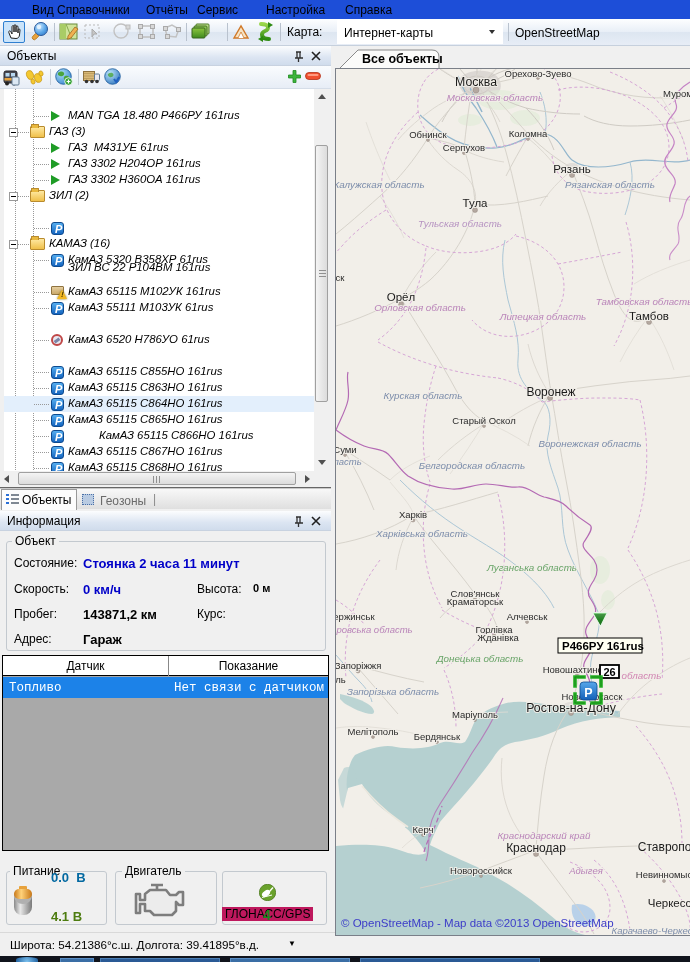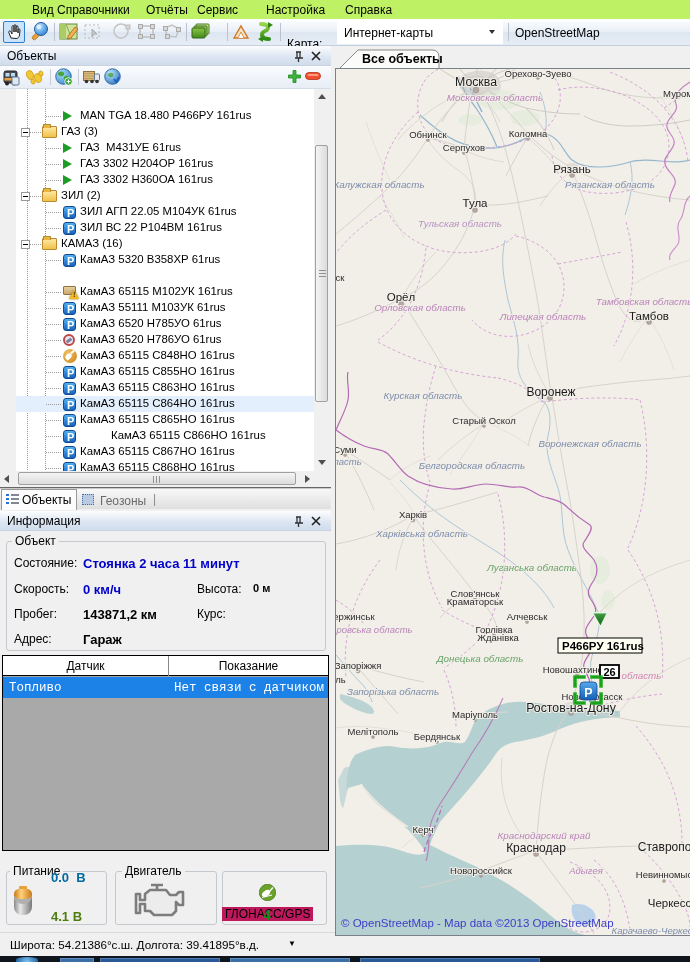--- a/index.html
+++ b/index.html
@@ -1,32 +1,32 @@
 <!DOCTYPE html>
 <html><head><meta charset="utf-8">
 <style>
 * { margin:0; padding:0; box-sizing:border-box; }
 html,body { width:690px; height:962px; overflow:hidden; }
 body { font-family:"Liberation Sans", sans-serif; font-size:12px; color:#000; background:#f0f0f0; position:relative; }
 .abs { position:absolute; }
 
-#menubar { left:0; top:0; width:690px; height:19px; background:#bef264; }
+#menubar { left:0; top:0; width:690px; height:19px; background:#1d4ed8; }
 #menubar span { position:absolute; top:3px; font-size:12px; }
 
 #toolbar { left:0; top:19px; width:690px; height:27px; background:linear-gradient(#fdfeff,#e9eff7 48%,#dde6f1 52%,#e7edf6); border-bottom:1px solid #c6d0dd; }
 .tbtn { position:absolute; top:2px; width:22px; height:22px; }
 .tsep { position:absolute; top:4px; width:1px; height:18px; background:#b9c2ce; }
 
 #leftpanel { left:0; top:46px; width:331px; height:886px; background:#f0f0f0; }
 .phead { position:absolute; left:0; width:331px; height:20px; background:linear-gradient(#fcfdfe,#dce5f2 60%,#d0dcec); border-bottom:1px solid #c8d2e0; }
 .phead .t { position:absolute; left:7px; top:3px; font-size:12px; }
 
 #minibar { left:0; top:20px; width:331px; height:23px; background:linear-gradient(#fafcfe,#e7edf6); border-bottom:1px solid #d5dde8; }
 
-#tree { left:16px; top:43px; width:314px; height:382px; background:#fff; overflow:hidden; }
+#tree { left:4px; top:43px; width:314px; height:382px; background:#fff; overflow:hidden;font-style:italic; }
 .trow { position:absolute; left:0; width:314px; height:16px; font-size:11.4px; white-space:nowrap; }
 .trow .lbl { position:absolute; top:1px; }
 .vline { position:absolute; width:1px; background-image:linear-gradient(#999 1px, transparent 1px); background-size:1px 2px; }
 .hdot { position:absolute; height:1px; background-image:linear-gradient(90deg,#999 1px, transparent 1px); background-size:2px 1px; }
 
 .mbox { position:absolute; width:9px; height:9px; background:#fff; border:1px solid #999; }
 .mbox::before { content:""; position:absolute; left:1px; top:3px; width:5px; height:1px; background:#000; }
 .ticon { position:absolute; top:2px; width:13px; height:13px; }
 .i-folder { width:15px; height:12px; top:2px; background:linear-gradient(#ffe9a2,#f0c04a); border:1px solid #b98b2d; border-radius:1px; }
 .i-folder::before { content:""; position:absolute; left:0px; top:-3px; width:6px; height:3px; background:#e8b83e; border:1px solid #b98b2d; border-bottom:none; border-radius:1px 1px 0 0; }
@@ -141,21 +141,21 @@
         <linearGradient id="grs" x1="0" y1="0" x2="0" y2="1">
           <stop offset="0" stop-color="#9ad64a"></stop>
           <stop offset="100%" stop-color="#2e8a12"></stop>
         </linearGradient>
       </defs>
       <path d="M6 3 C14 3 15 8 10 10 C5 12 6 18 14 18" fill="none" stroke="url(#grs)" stroke-width="4" stroke-linecap="round"></path>
       <path d="M13 1 l5 3 -5 3 z" fill="#2e8a12"></path>
       <path d="M8 15 l-5 3 5 3 z" fill="#2e8a12"></path>
     </svg>
   <div class="tsep" style="left:280px;"></div>
-  <span style="position:absolute;left:287px;top:18px;">Карта:</span>
+  <span style="position:absolute;left:287px;top:6px;">Карта:</span>
   <div style="position:absolute;left:337px;top:1px;width:166px;height:24px;background:#fff;">
     <span style="position:absolute;left:7px;top:6px;">Интернет-карты</span>
     <span style="position:absolute;right:8px;top:10px;width:0;height:0;border-left:3.5px solid transparent;border-right:3.5px solid transparent;border-top:4.5px solid #303030;"></span>
   </div>
   <div class="tsep" style="left:508px;"></div>
   <span style="position:absolute;left:515px;top:7px;">OpenStreetMap</span>
 </div>
 <div id="leftpanel" class="abs">
   <div class="phead" style="top:0">
       <span class="t">Объекты</span>
@@ -255,29 +255,24 @@
 <span class="hdot" style="left:30px;top:8px;width:16px;"></span>
 <span class="ticon i-arrow" style="left:47px;"></span>
 <span class="lbl" style="left:64px;">ГАЗ 3302 Н360ОА 161rus</span>
 </div>
 <div class="trow" style="top:99px;">
 <span class="hdot" style="left:12px;top:8px;width:14px;"></span>
 <span class="mbox" style="left:5px;top:4px;"></span>
 <span class="ticon i-folder" style="left:26px;"></span>
 <span class="lbl" style="left:45px;">ЗИЛ (2)</span>
 </div>
-<div class="trow" style="top:115px;">
-<span class="hdot" style="left:30px;top:8px;width:16px;"></span>
-<span class="ticon i-p" style="left:47px;"></span>
-<span class="lbl" style="left:64px;">ЗИЛ АГП 22.05 М104УК 61rus</span>
-</div>
 <div class="trow" style="top:131px;">
 <span class="hdot" style="left:30px;top:8px;width:16px;"></span>
 <span class="ticon i-p" style="left:47px;"></span>
-<span class="lbl" style="left:64px;">ЗИЛ ВС 22 Р104ВМ 161rus</span>
+<span class="lbl" style="left:64px;margin-top:40px;">ЗИЛ ВС 22 Р104ВМ 161rus</span>
 </div>
 <div class="trow" style="top:147px;">
 <span class="hdot" style="left:12px;top:8px;width:14px;"></span>
 <span class="mbox" style="left:5px;top:4px;"></span>
 <span class="ticon i-folder" style="left:26px;"></span>
 <span class="lbl" style="left:45px;">КАМАЗ (16)</span>
 </div>
 <div class="trow" style="top:163px;">
 <span class="hdot" style="left:30px;top:8px;width:16px;"></span>
 <span class="ticon i-p" style="left:47px;"></span>
@@ -286,34 +281,24 @@
 <div class="trow" style="top:195px;">
 <span class="hdot" style="left:30px;top:8px;width:16px;"></span>
 <span class="ticon i-truckw" style="left:47px;"></span>
 <span class="lbl" style="left:64px;">КамАЗ 65115 М102УК 161rus</span>
 </div>
 <div class="trow" style="top:211px;">
 <span class="hdot" style="left:30px;top:8px;width:16px;"></span>
 <span class="ticon i-p" style="left:47px;"></span>
 <span class="lbl" style="left:64px;">КамАЗ 55111 М103УК 61rus</span>
 </div>
-<div class="trow" style="top:227px;">
-<span class="hdot" style="left:30px;top:8px;width:16px;"></span>
-<span class="ticon i-p" style="left:47px;"></span>
-<span class="lbl" style="left:64px;">КамАЗ 6520 Н785УО 61rus</span>
-</div>
 <div class="trow" style="top:243px;">
 <span class="hdot" style="left:30px;top:8px;width:16px;"></span>
 <span class="ticon i-nolink" style="left:47px;"></span>
 <span class="lbl" style="left:64px;">КамАЗ 6520 Н786УО 61rus</span>
-</div>
-<div class="trow" style="top:259px;">
-<span class="hdot" style="left:30px;top:8px;width:16px;"></span>
-<span class="ticon i-sat" style="left:47px;"></span>
-<span class="lbl" style="left:64px;">КамАЗ 65115 С848НО 161rus</span>
 </div>
 <div class="trow" style="top:275px;">
 <span class="hdot" style="left:30px;top:8px;width:16px;"></span>
 <span class="ticon i-p" style="left:47px;"></span>
 <span class="lbl" style="left:64px;">КамАЗ 65115 С855НО 161rus</span>
 </div>
 <div class="trow" style="top:291px;">
 <span class="hdot" style="left:30px;top:8px;width:16px;"></span>
 <span class="ticon i-p" style="left:47px;"></span>
 <span class="lbl" style="left:64px;">КамАЗ 65115 С863НО 161rus</span>

